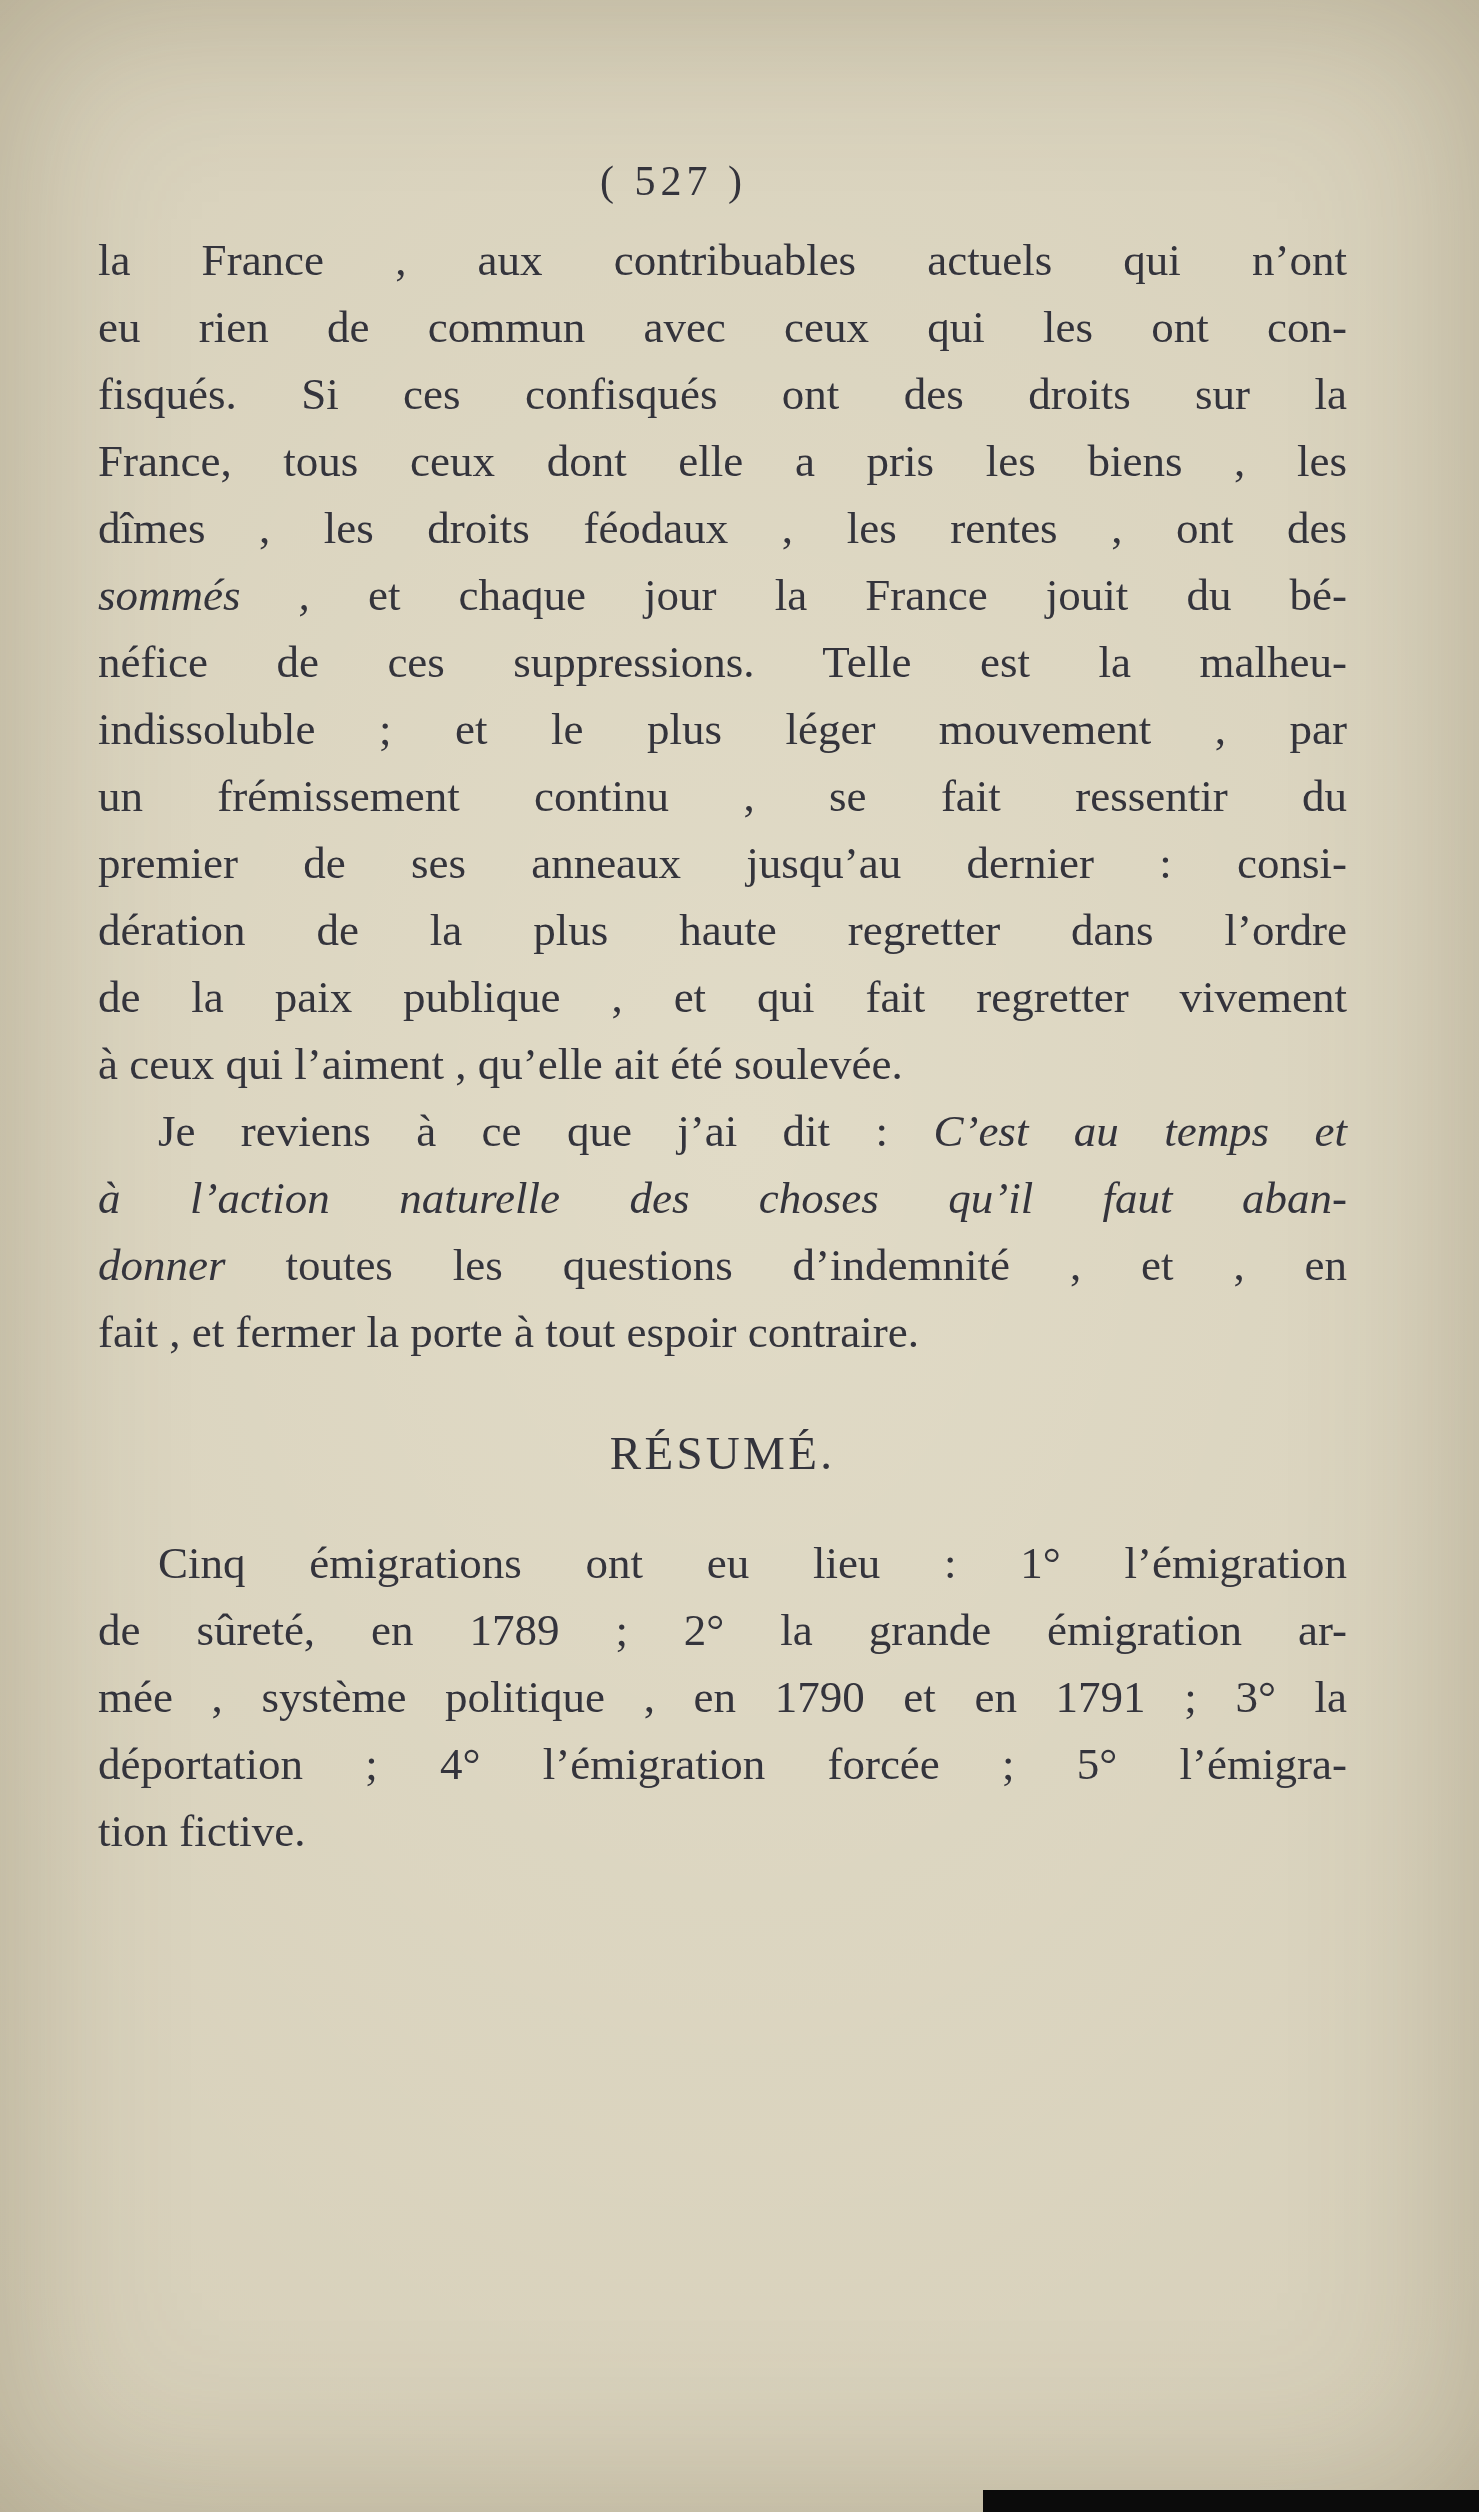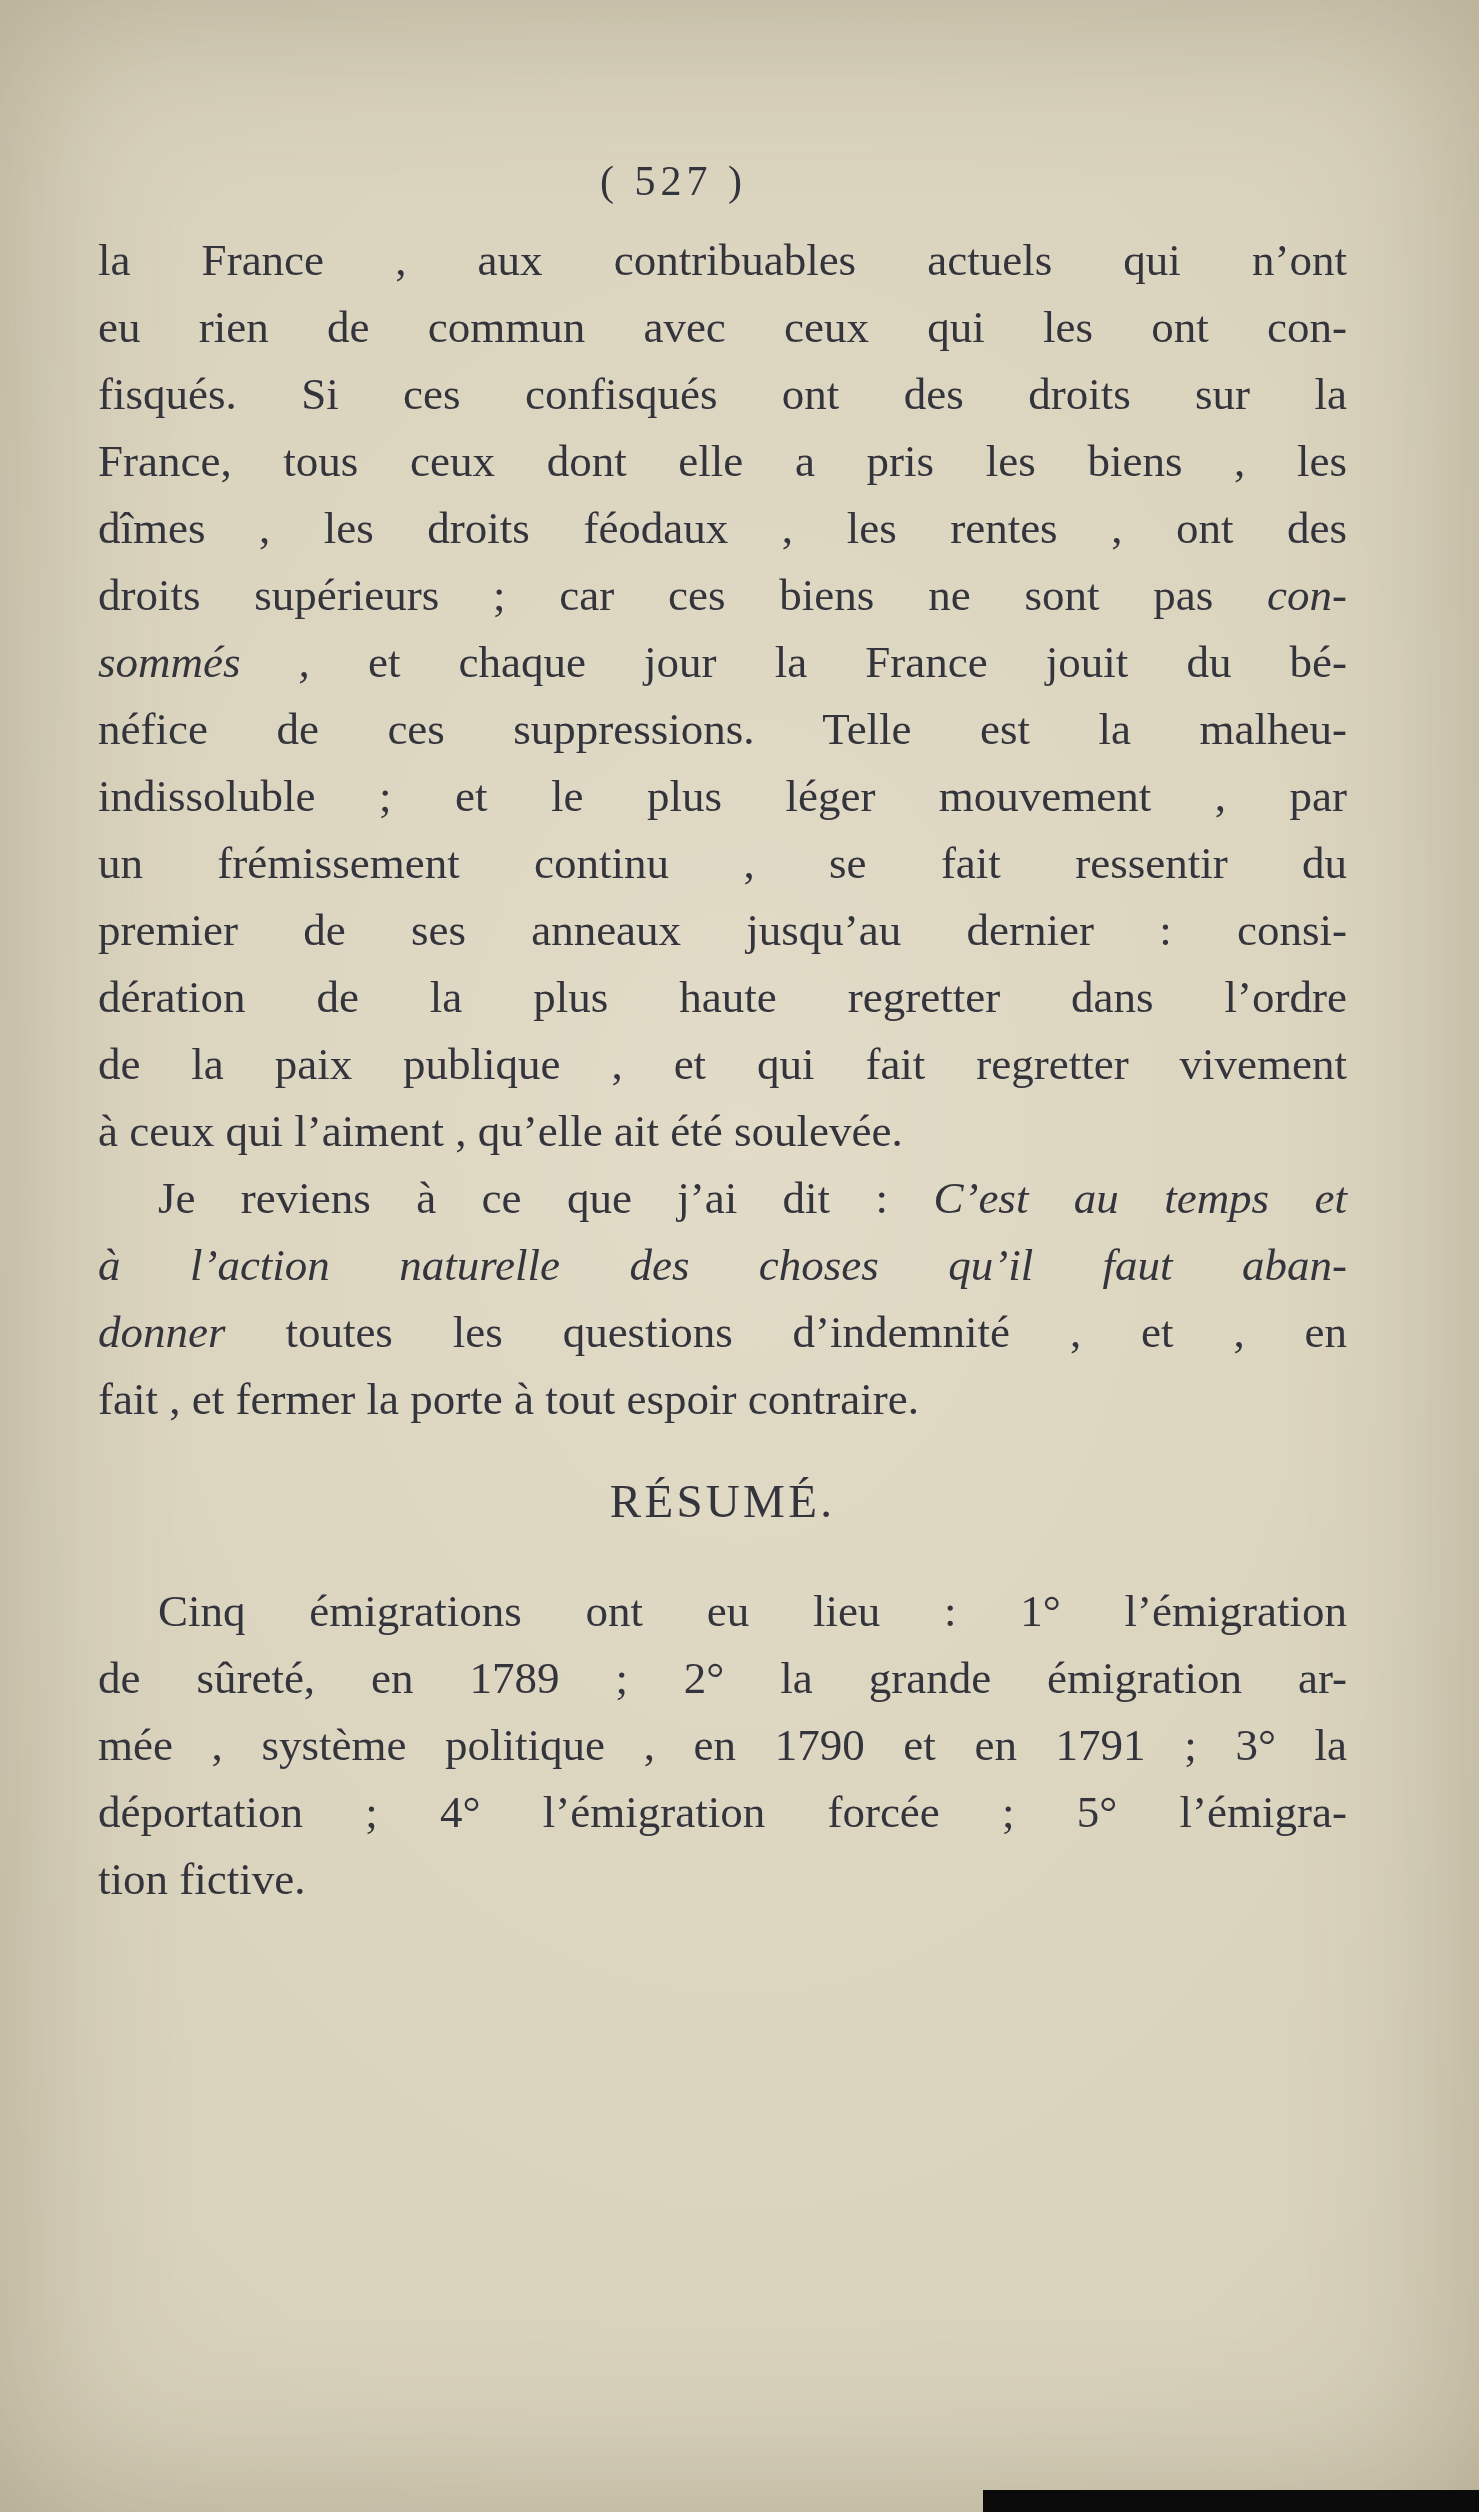--- a/index.html
+++ b/index.html
@@ -57,21 +57,21 @@
   .line.indent {
     text-indent: 60px;
   }
   .it {
     font-style: italic;
   }
   .heading {
     text-align: center;
     font-size: 47px;
     letter-spacing: 3.3px;
-    margin-top: 43px;
+    margin-top: 62px;
     margin-bottom: 52px;
     line-height: 50px;
   }
   .artifact-bar {
     position: absolute;
     right: 0;
     bottom: 0;
     width: 496px;
     height: 22.5px;
     background: var(--artifact, #0b0b0b);
@@ -83,21 +83,20 @@
 <div class="page">
   <div class="page-number">( 527 )</div>
 
   <div class="text-block" id="text-block">
       <div class="paragraph">
         <div class="line"><span>la France , aux contribuables actuels qui n’ont</span></div>
         <div class="line"><span>eu rien de commun avec ceux qui les ont con-</span></div>
         <div class="line"><span>fisqués. Si ces confisqués ont des droits sur la</span></div>
         <div class="line"><span>France, tous ceux dont elle a pris les biens , les</span></div>
         <div class="line"><span>dîmes , les droits féodaux , les rentes , ont des</span></div>
-        <div class="line"><span>droits supérieurs ; car ces biens ne sont pas </span><span class="it">con-</span></div>
         <div class="line"><span class="it">sommés ,</span><span> et chaque jour la France jouit du bé-</span></div>
         <div class="line"><span>néfice de ces suppressions. Telle est la malheu-</span></div>
         <div class="line"><span>indissoluble ; et le plus léger mouvement , par</span></div>
         <div class="line"><span>un frémissement continu , se fait ressentir du</span></div>
         <div class="line"><span>premier de ses anneaux jusqu’au dernier : consi-</span></div>
         <div class="line"><span>dération de la plus haute regretter dans l’ordre</span></div>
         <div class="line"><span>de la paix publique , et qui fait regretter vivement</span></div>
         <div class="line last"><span>à ceux qui l’aiment , qu’elle ait été soulevée.</span></div>
       </div>
       <div class="paragraph">

